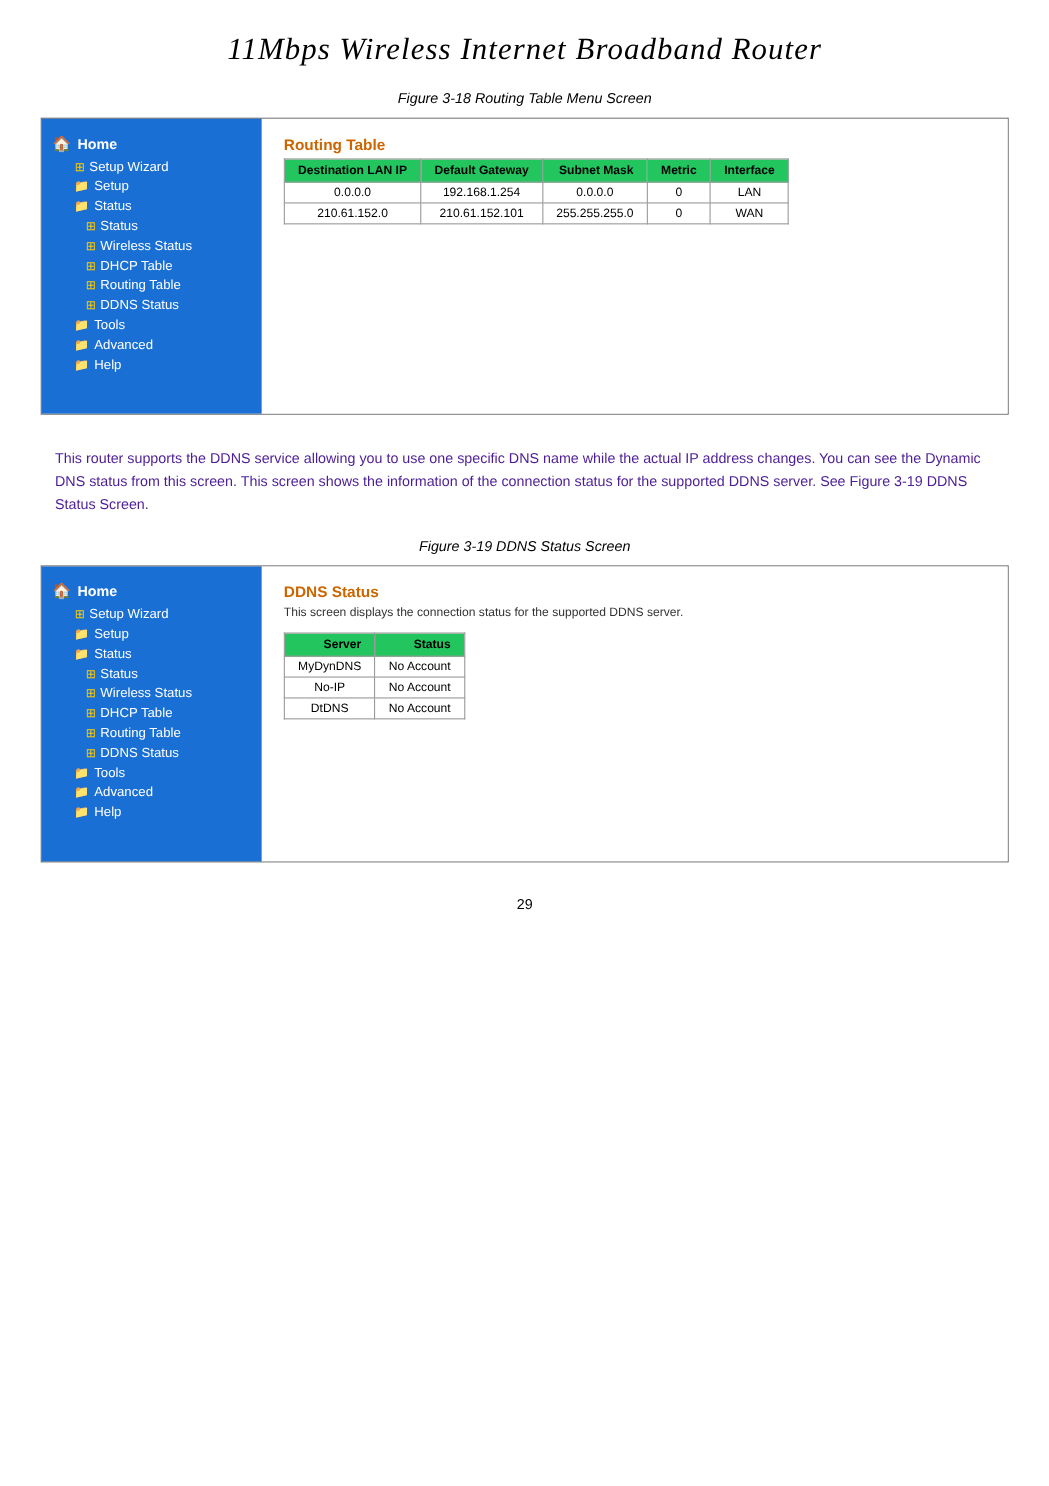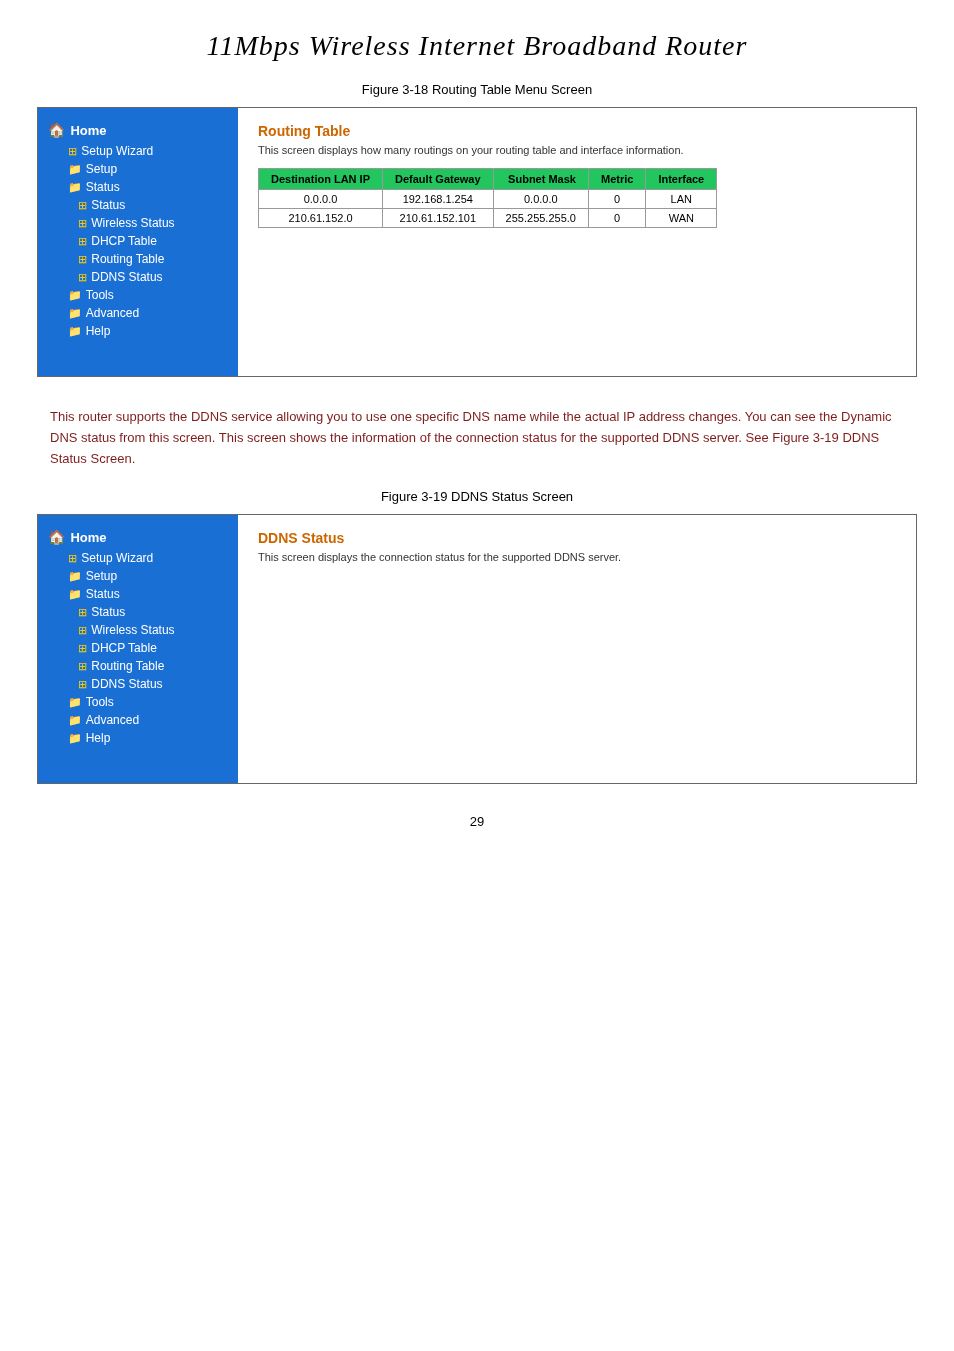--- a/index.html
+++ b/index.html
@@ -23,20 +23,21 @@
 
     .figure-caption {
       text-align: center;
       font-size: 13px;
       font-weight: bold;
       margin-bottom: 10px;
     }
 
     .figure-caption span {
       font-weight: normal;
+      font-style: italic;
     }
 
     .router-panel {
       border: 1px solid #666;
       margin: 0 auto 30px auto;
       width: 880px;
       display: flex;
       min-height: 270px;
     }
 
@@ -135,21 +136,21 @@
       font-size: 20px;
       font-weight: bold;
       margin: 20px 0 10px 0;
       padding-left: 20px;
     }
 
     .section-body-text {
       font-size: 13px;
       line-height: 1.6;
       padding: 0 20px 20px 20px;
-      color: #7f1d1d;
+      color: #4c1d95;
     }
 
     .page-number {
       text-align: center;
       margin: 20px 0;
       font-size: 13px;
     }
   </style>
 </head>
 <body>
@@ -208,21 +209,20 @@
       <span>Advanced</span>
     </div>
     <div class="sidebar-item level2">
       <span class="sidebar-icon folder">📁</span>
       <span>Help</span>
     </div>
   </div>
 
   <div class="main-content">
     <div class="section-title">Routing Table</div>
-    <div class="section-desc">This screen displays how many routings on your routing table and interface information.</div>
     <table class="data-table">
       <thead>
         <tr>
           <th>Destination LAN IP</th>
           <th>Default Gateway</th>
           <th>Subnet Mask</th>
           <th>Metric</th>
           <th>Interface</th>
         </tr>
       </thead>
@@ -303,16 +303,38 @@
     </div>
     <div class="sidebar-item level2">
       <span class="sidebar-icon folder">📁</span>
       <span>Help</span>
     </div>
   </div>
 
   <div class="main-content">
     <div class="section-title">DDNS Status</div>
     <div class="section-desc">This screen displays the connection status for the supported DDNS server.</div>
+    <table class="data-table">
+      <thead>
+        <tr>
+          <th>Server</th>
+          <th>Status</th>
+        </tr>
+      </thead>
+      <tbody id="ddns-table-body">
+      <tr>
+            <td>MyDynDNS</td>
+            <td>No Account</td>
+          </tr>
+          <tr>
+            <td>No-IP</td>
+            <td>No Account</td>
+          </tr>
+          <tr>
+            <td>DtDNS</td>
+            <td>No Account</td>
+          </tr>
+        </tbody>
+    </table>
   </div>
 </div>
 
 <div class="page-number">29</div>
 
 </body></html>

